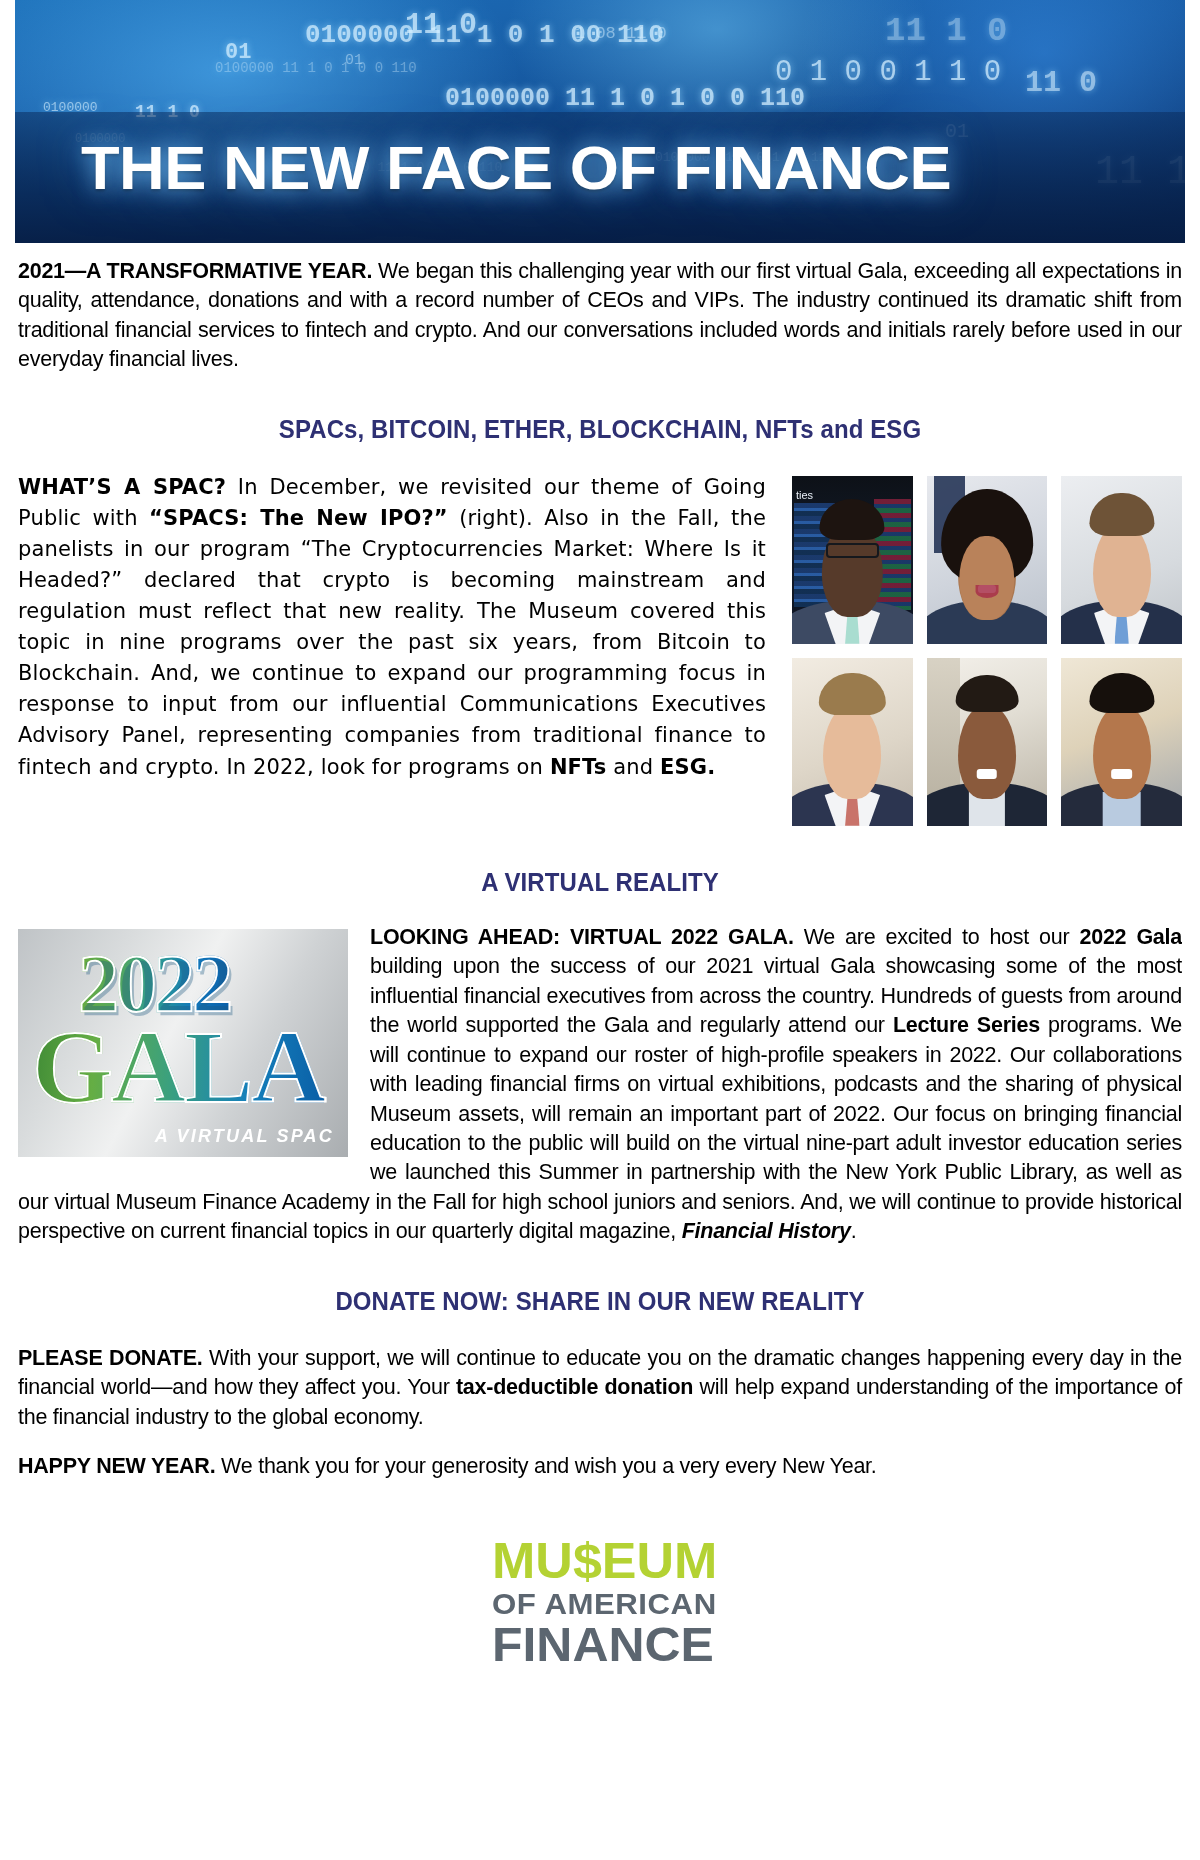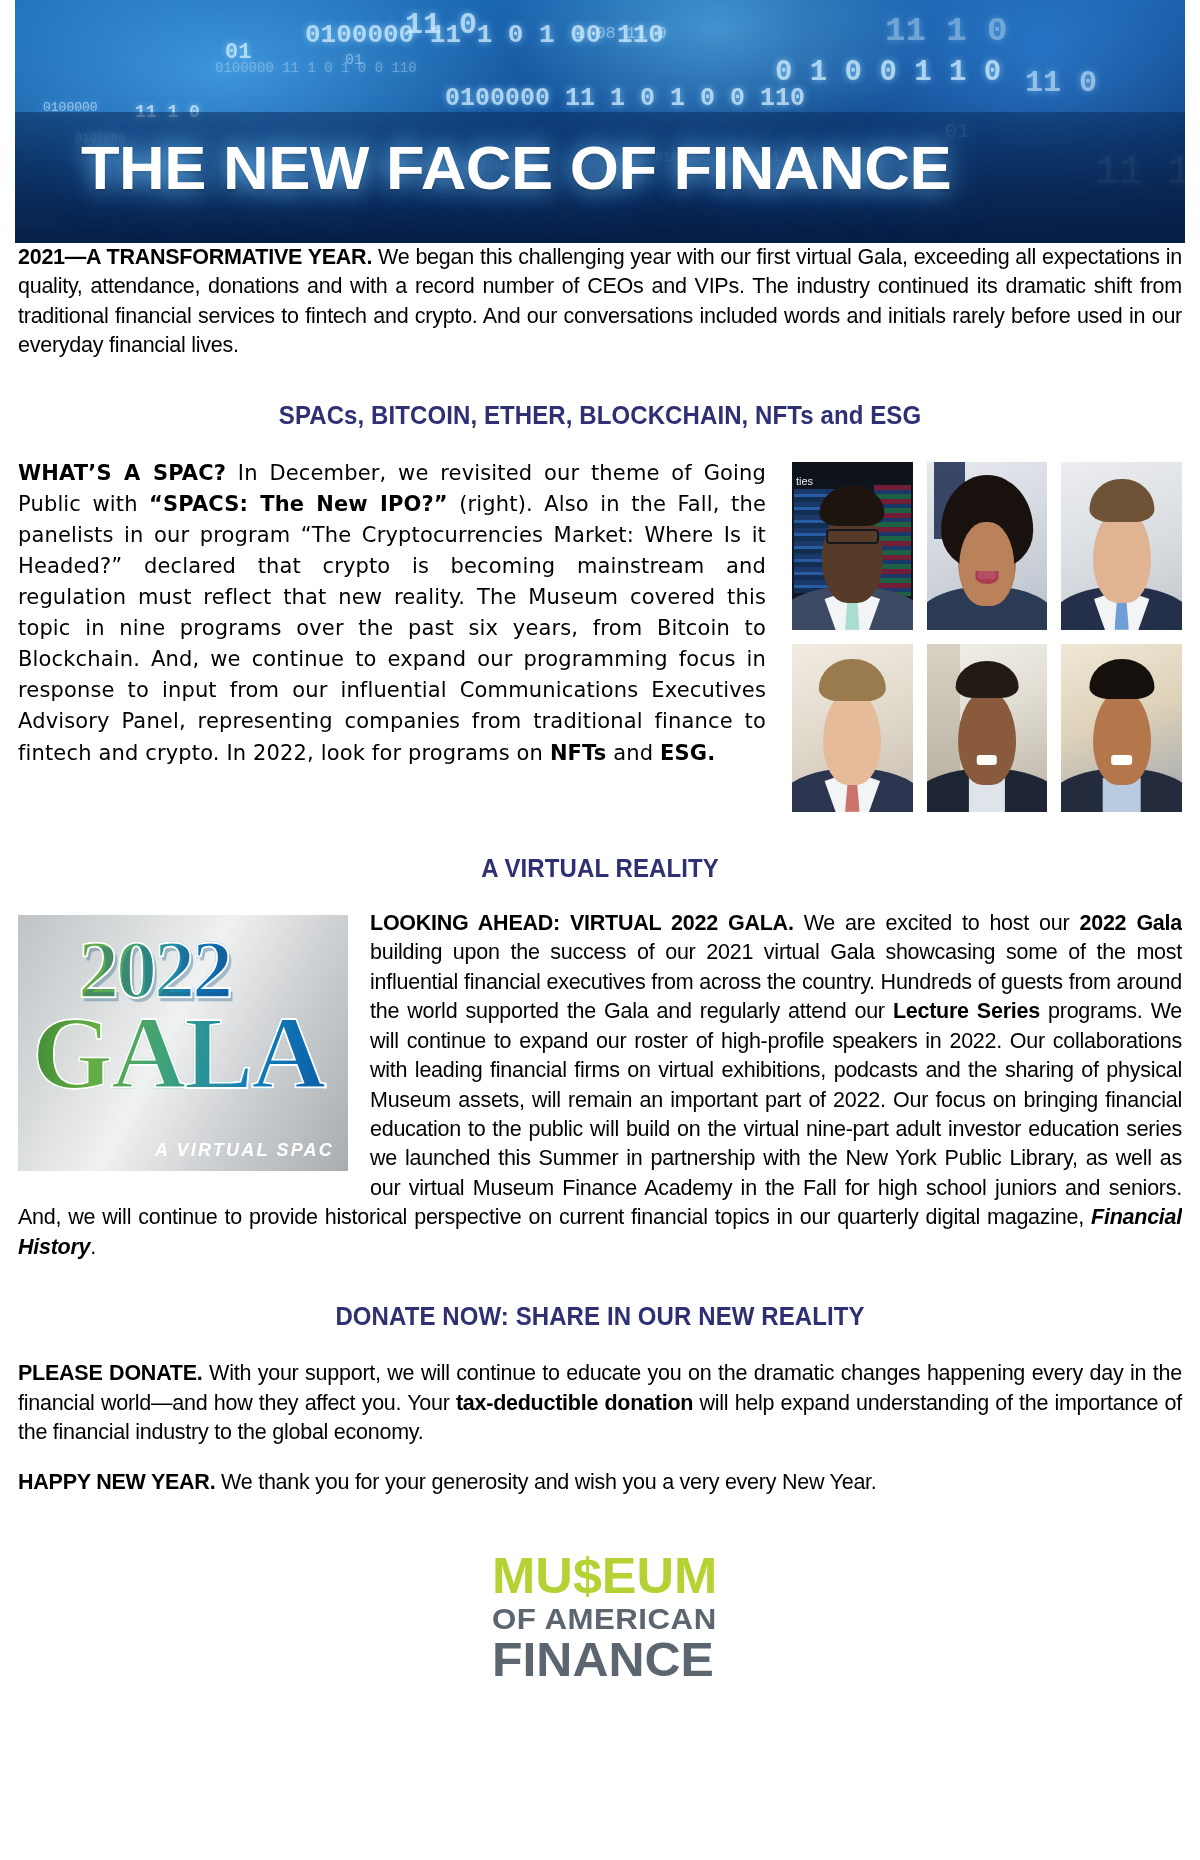--- a/index.html
+++ b/index.html
@@ -70,21 +70,21 @@
     letter-spacing: -0.5px;
     line-height: 1;
     text-shadow: 0 0 22px rgba(120,200,255,.85), 0 0 46px rgba(80,170,255,.55), 0 2px 3px rgba(0,0,0,.45);
     font-family: "Liberation Sans", sans-serif;
     transform: scaleX(1.02);
     transform-origin: left bottom;
   }
 
   
   .content {
-    padding: 0 18px;
+    padding: 14px 18px;
     box-sizing: border-box;
     width: 1200px;
   }
 
   p.body {
     font-size: 21.5px;
     line-height: 1.37;
     text-align: justify;
     margin: 0 0 14px 0;
     color: #000;
@@ -185,21 +185,21 @@
     margin: 0;
     font-family: "DejaVu Sans", sans-serif;
   }
   .spac-body b { font-weight: bold; }
 
   
   .gala-block { overflow: hidden; }
   .gala-img {
     float: left;
     width: 330px;
-    height: 256px;
+    height: 228px;
     margin: 6px 22px 4px 0;
     position: relative;
     overflow: hidden;
     background: linear-gradient(118deg, #bfc3c6 0%, #d9dcdd 26%, #f0f1f1 46%, #cfd2d4 68%, #a9adb0 100%);
   }
   .gala-2022 {
     position: absolute;
     left: 60px;
     top: 14px;
     font-size: 82px;
@@ -291,21 +291,21 @@
     <div class="hero-bg"></div>
     <div class="hero-code">
       <span style="left:28px; top:100px; font-size:13px; opacity:.85">0100000</span>
       <span style="left:120px; top:102px; font-size:18px; font-weight:bold">11 1 0</span>
       <span style="left:210px; top:40px; font-size:22px; font-weight:bold">01</span>
       <span style="left:290px; top:20px; font-size:26px; font-weight:bold">0100000  11 1 0  1 00 110</span>
       <span style="left:390px; top:8px; font-size:30px; font-weight:bold">11 0</span>
       <span style="left:560px; top:24px; font-size:17px; opacity:.7">1 08 11 0</span>
       <span style="left:430px; top:84px; font-size:25px; font-weight:bold">0100000 11 1 0 1 0 0 110</span>
       <span style="left:330px; top:52px; font-size:15px; opacity:.65">01</span>
-      <span style="left:760px; top:56px; font-size:29px; font-weight:bold">0 1 0 0 1 1 0</span>
+      <span style="left:760px; top:56px; font-size:29px; font-weight:normal">0 1 0 0 1 1 0</span>
       <span style="left:200px; top:60px; font-size:14px; opacity:.5">0100000   11  1  0    1   0 0  110</span>
       <span style="left:870px; top:12px; font-size:34px; font-weight:bold; opacity:.55">11 1 0</span>
       <span style="left:1010px; top:66px; font-size:30px; font-weight:bold; opacity:.8">11 0</span>
       <span style="left:60px; top:132px; font-size:12px; opacity:.45">0100000</span>
       <span style="left:640px; top:150px; font-size:13px; opacity:.4">0100000  11 1 0  1 00 110</span>
       <span style="left:300px; top:160px; font-size:13px; opacity:.35">0100000 11 1 0 1 0 0 110</span>
       <span style="left:930px; top:120px; font-size:20px; opacity:.35">01</span>
       <span style="left:1080px; top:150px; font-size:40px; opacity:.3">11 1 0</span>
     </div>
     <div class="hero-bg2"></div>

